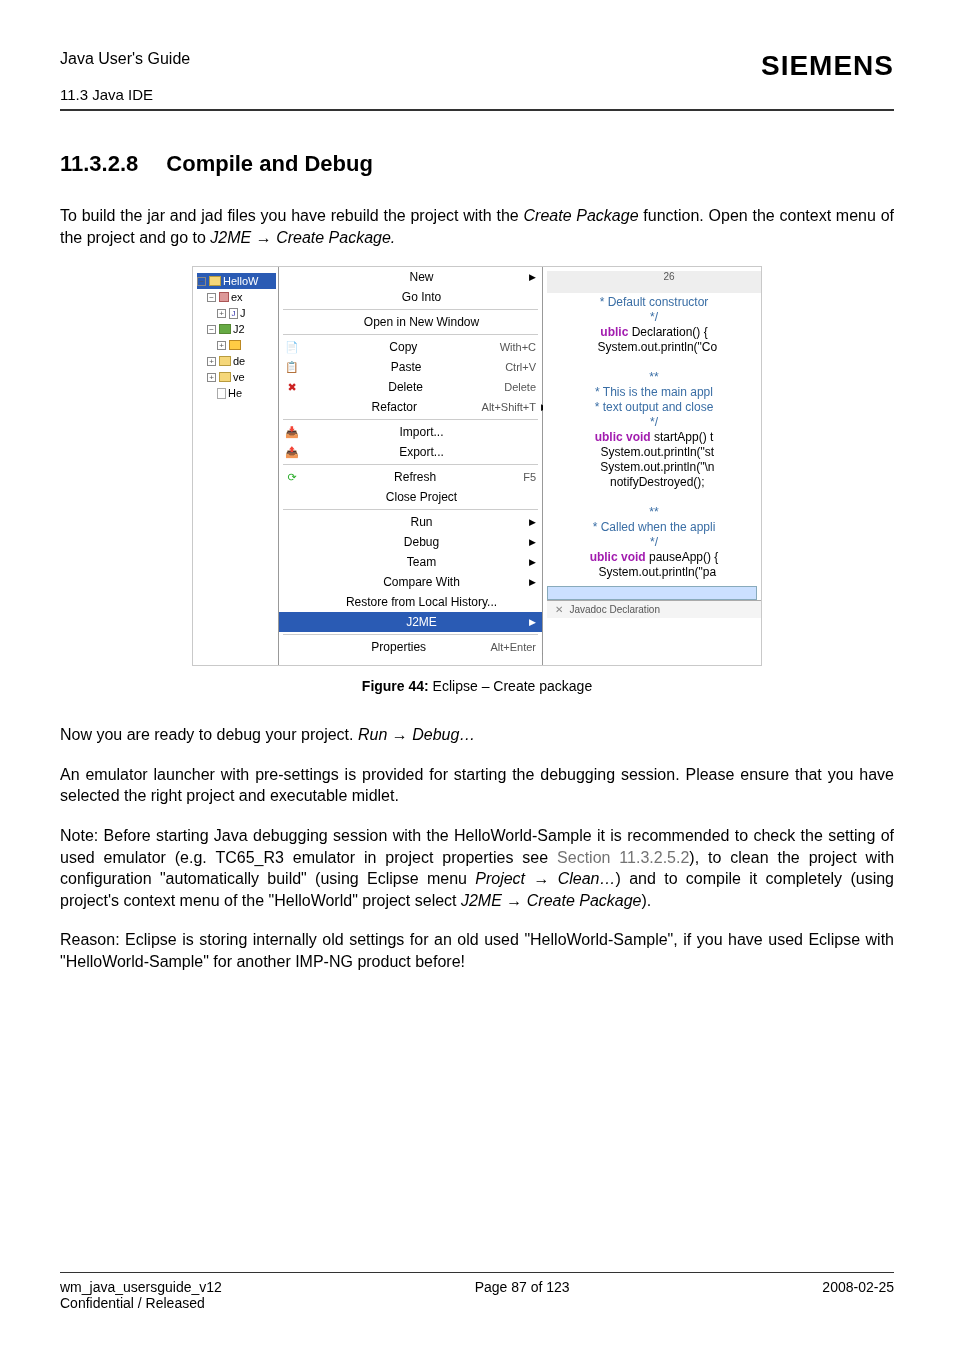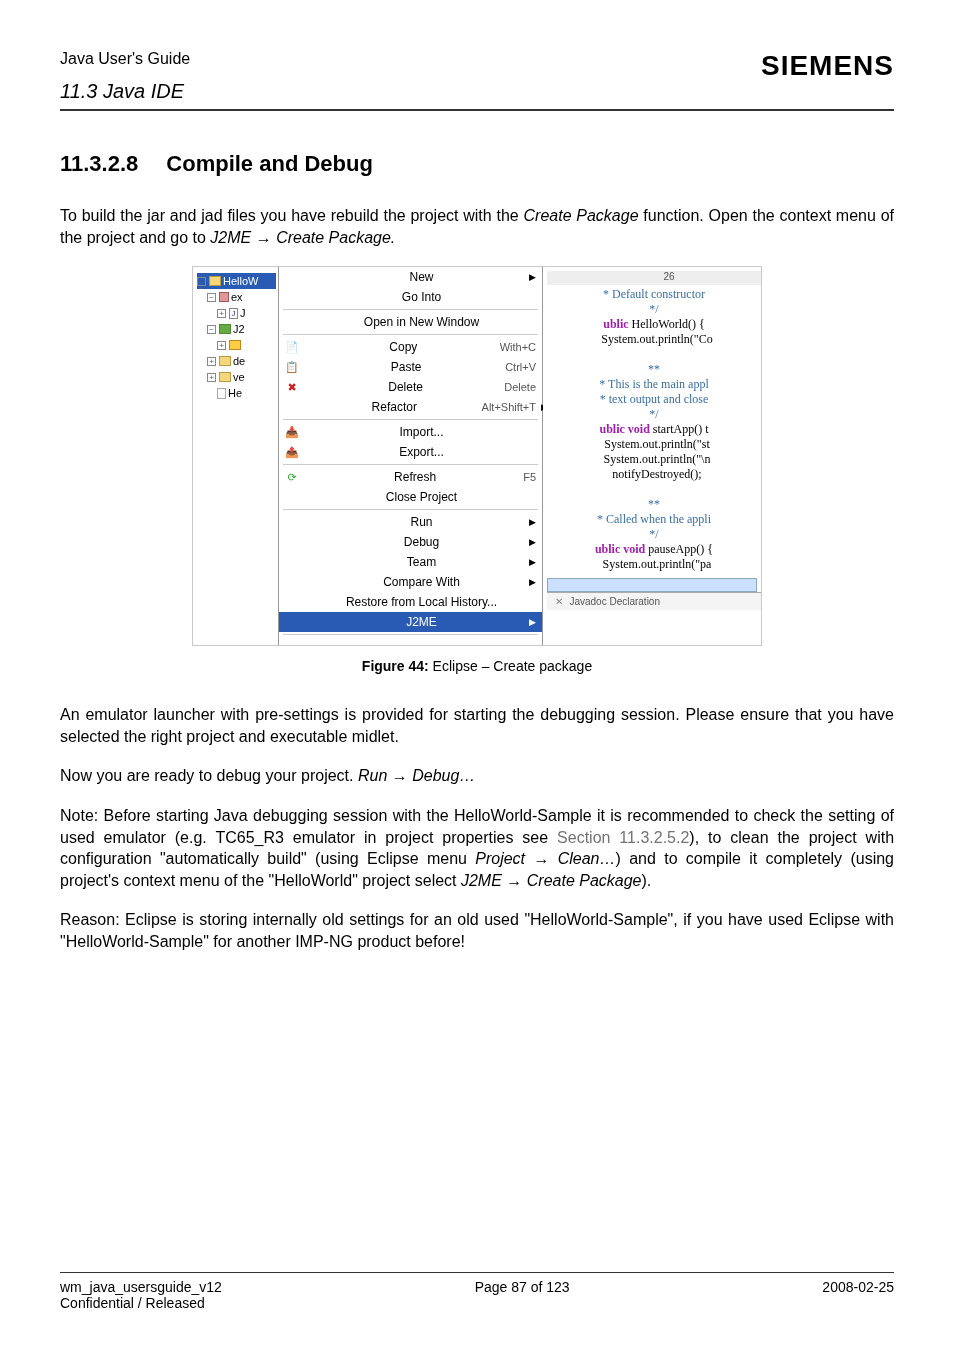--- a/index.html
+++ b/index.html
@@ -1,21 +1,21 @@
 <!DOCTYPE html>
 <html><head>
 <meta charset="utf-8">
 <style>
   * { box-sizing: border-box; margin: 0; padding: 0; }
   body { width: 954px; height: 1351px; background: white; font-family: Arial, Helvetica, sans-serif; color: #000; position: relative; }
   .page { padding: 50px 60px 0 60px; }
   .header { display: flex; justify-content: space-between; align-items: flex-start; border-bottom: 2px solid #333; padding-bottom: 6px; margin-bottom: 40px; }
   .header-left { font-size: 15px; }
   .header-title { font-weight: normal; font-size: 16px; }
-  .header-sub { font-size: 20px; margin-top: 12px; font-style: italic; }
+  .header-sub { font-size: 15px; margin-top: 18px; }
   .brand { font-weight: bold; font-size: 28px; letter-spacing: 1px; font-family: Arial, sans-serif; }
   h2 { font-size: 22px; font-weight: bold; margin-bottom: 28px; }
   .sect-num { display: inline-block; margin-right: 28px; }
   .body-text { font-size: 16px; line-height: 1.35; text-align: justify; margin-bottom: 18px; }
   .body-text .ital { font-style: italic; }
   .body-text .link { color: #737373; }
   .figure-wrap { text-align: center; margin: 16px 0 30px 0; }
   .figure-caption { font-size: 14px; text-align: center; margin-top: 12px; }
   .figure-caption b { font-weight: bold; }
   .footer { position: absolute; bottom: 40px; left: 60px; right: 60px; border-top: 1px solid #333; padding-top: 6px; font-size: 14px; display: flex; justify-content: space-between; }
@@ -40,22 +40,22 @@
   .menu-col { width: 265px; background: #fff; border-left: 1px solid #999; border-right: 1px solid #999; }
   .menu-item { display: flex; align-items: center; height: 20px; padding: 0 6px 0 28px; position: relative; cursor: default; }
   .menu-item.sel { background: #2a5bb4; color: #fff; }
   .menu-sep { height: 1px; background: #ccc; margin: 2px 4px; }
   .menu-label { flex: 1; }
   .menu-short { color: #555; font-size: 11px; }
   .submenu-arrow { position: absolute; right: 6px; font-size: 9px; }
   .mi-ico { position: absolute; left: 6px; width: 14px; height: 14px; display: flex; align-items: center; justify-content: center; font-size: 11px; }
 
   .code-col { flex: 1; background: #fff; padding: 4px 0 0 4px; position: relative; }
-  .ruler { height: 14px; background: #eee; font-size: 10px; color: #555; padding-left: 30px; margin-bottom: 2px; text-align: center; }
-  .code-line { font-family: Liberation Serif, serif; font-size: 12px; white-space: pre; height: 15px; overflow: hidden; }
+  .ruler { height: 22px; background: #eee; font-size: 10px; color: #555; padding-left: 30px; margin-bottom: 2px; text-align: center; }
+  .code-line { font-family: Liberation Sans, sans-serif; font-size: 12px; white-space: pre; height: 15px; overflow: hidden; }
   .c-kw { color: #a21caf; font-weight: bold; }
   .c-cm { color: #3a6ea5; }
   .code-hl { background: #cbe0ff; border: 1px solid #8ab; height: 14px; margin-top: 6px; margin-right: 4px; }
   .tab-bar { border-top: 1px solid #aaa; height: 18px; font-size: 10px; color: #555; padding-left: 8px; display: flex; align-items: center; gap: 6px; background: #f4f4f4; }
 
   .submenu { position: absolute; right: -195px; bottom: 12px; width: 195px; background: #fff; border: 1px solid #999; box-shadow: 1px 1px 2px rgba(0,0,0,.2); }
   .sub-item { height: 22px; display: flex; align-items: center; padding: 0 10px; font-size: 12px; }
   .sub-item.sel { background: #2a5bb4; color: #fff; }
   .sub-sep { height: 1px; background: #ccc; margin: 2px 4px; }
 </style>
@@ -194,41 +194,45 @@
               <span class="submenu-arrow">▶</span>
             </div>
           <div class="menu-item">
               <span class="menu-label">Restore from Local History...</span>
             </div>
           <div class="menu-item sel">
               <span class="menu-label">J2ME</span>
               <span class="submenu-arrow">▶</span>
             </div>
           <div class="menu-sep"></div>
+          <div class="menu-item">
+              <span class="menu-label">Properties</span>
+              <span class="menu-short">Alt+Enter</span>
+            </div>
           <div style="height:8px"></div>
 
           <div class="submenu">
             <div class="sub-item sel">
                 <span>Create Package</span>
               </div>
             <div class="sub-item">
                 <span>Create Obfuscated Package</span>
               </div>
             <div class="sub-sep"></div>
             <div class="sub-item">
                 <span>Export Antenna Build Files</span>
               </div>
           </div>
         </div>
 
         <div class="code-col">
           <div class="ruler">26</div>
           <div class="code-line c-cm">* Default constructor</div>
           <div class="code-line c-cm">*/</div>
-          <div class="code-line"><span class="c-kw">ublic</span><span> HelloWorld() {</span></div>
+          <div class="code-line"><span class="c-kw">ublic</span><span> Declaration() {</span></div>
           <div class="code-line">  System.out.println("Co</div>
           <div class="code-line">&nbsp;</div>
           <div class="code-line c-cm">**</div>
           <div class="code-line c-cm">* This is the main appl</div>
           <div class="code-line c-cm">* text output and close</div>
           <div class="code-line c-cm">*/</div>
           <div class="code-line"><span class="c-kw">ublic void</span><span> startApp() t</span></div>
           <div class="code-line">  System.out.println("st</div>
           <div class="code-line">  System.out.println("\n</div>
           <div class="code-line">  notifyDestroyed();</div>
@@ -242,25 +246,25 @@
           <div class="tab-bar">
               <span style="color:#888">✕</span>
               <span>Javadoc  Declaration</span>
             </div>
         </div>
       </div>
     </div>
     <div class="figure-caption"><b>Figure 44:</b><span>  Eclipse – Create package</span></div>
   </div>
 
-  <p class="body-text">An emulator launcher with pre-settings is provided for starting the debugging session. Please ensure that you have selected the right project and executable midlet.</p>
-
   <p class="body-text">
     <span>Now you are ready to debug your project. </span><span class="ital">Run</span><span> → </span><span class="ital">Debug…</span>
   </p>
+
+  <p class="body-text">An emulator launcher with pre-settings is provided for starting the debugging session. Please ensure that you have selected the right project and executable midlet.</p>
 
   <p class="body-text">
     <span>Note: Before starting Java debugging session with the HelloWorld-Sample it is recommended to check the setting of used emulator (e.g. TC65_R3 emulator in project properties see </span><span class="link">Section 11.3.2.5.2</span><span>), to clean the project with configuration "automatically build" (using Eclipse menu </span><span class="ital">Project</span><span> → </span><span class="ital">Clean…</span><span>) and to compile it completely (using project's context menu of the "HelloWorld" project select </span><span class="ital">J2ME</span><span> → </span><span class="ital">Create Package</span><span>).</span>
   </p>
 
   <p class="body-text">Reason: Eclipse is storing internally old settings for an old used "HelloWorld-Sample", if you have used Eclipse with "HelloWorld-Sample" for another IMP-NG product before!</p>
 </div>
 
 <div class="footer">
   <div class="footer-left">

